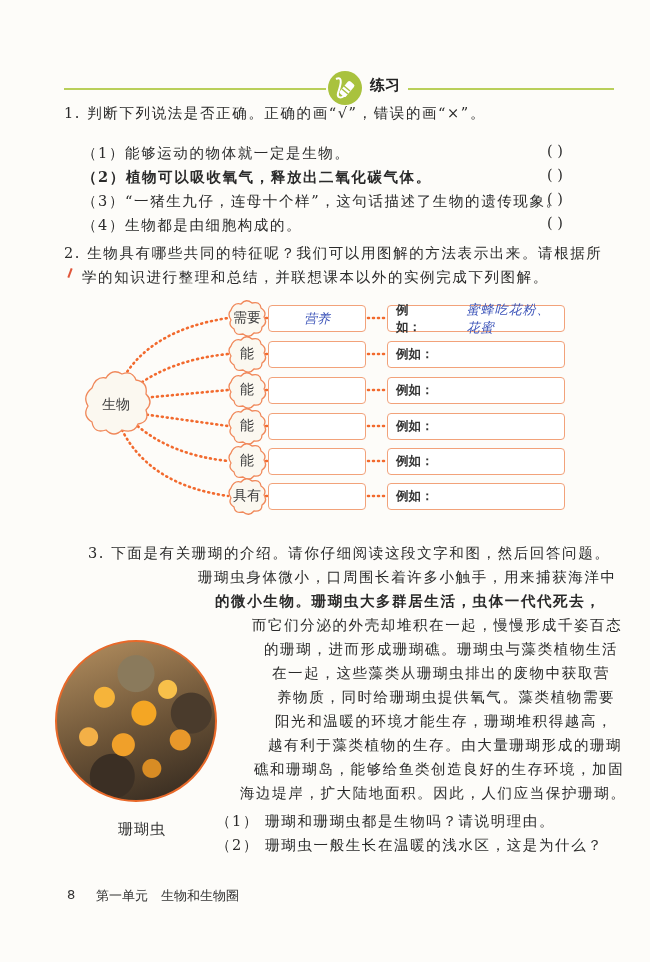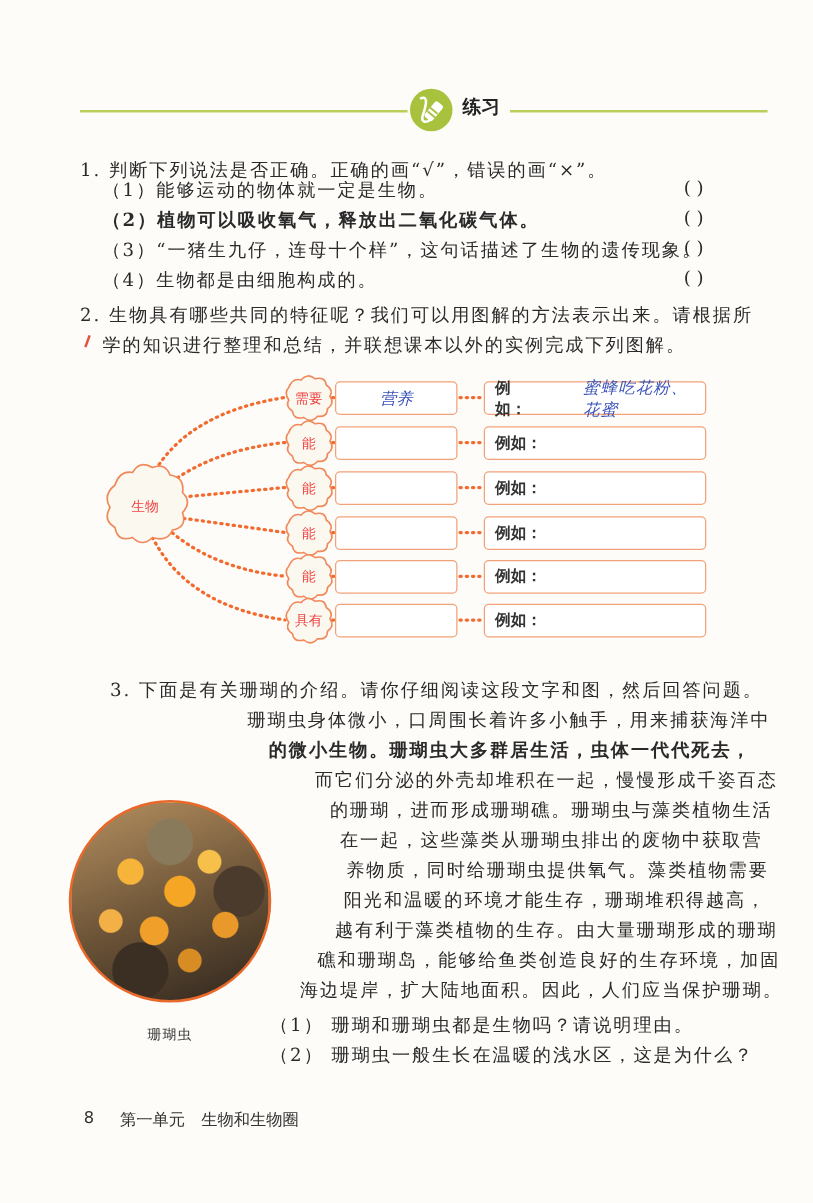--- a/index.html
+++ b/index.html
@@ -5,21 +5,21 @@
   html, body { margin:0; padding:0; }
   body { width:650px; height:962px; background:#fdfcf9; position:relative; overflow:hidden;
          font-family:"DejaVu Serif","Liberation Serif",serif; color:#2a2a2a; }
   .abs { position:absolute; }
   .hline { position:absolute; height:2px; background:#b9cf5a; top:88px; }
   .ex-icon { position:absolute; left:328px; top:71px; width:34px; height:34px; border-radius:50%;
              background:#a9c23e; }
   .ex-title { position:absolute; left:370px; top:76px; font-family:"DejaVu Sans",sans-serif; font-weight:bold; font-size:15px; color:#222; }
   .txt { position:absolute; font-size:14.5px; letter-spacing:1.6px; white-space:nowrap; line-height:20px; }
   .paren { position:absolute; font-size:14.5px; white-space:nowrap; left:547px; word-spacing:0; }
-  .cloud { position:absolute; font-family:"DejaVu Sans",sans-serif; font-size:11px; color:#ef4444;
+  .cloud { position:absolute; font-family:"DejaVu Sans",sans-serif; font-size:14px; color:#404040;
            display:flex; align-items:center; justify-content:center; background:#fbf8f0; }
   .box { position:absolute; height:27px; border:1.5px solid #f2a27a; border-radius:4px; background:#fff;
          box-sizing:border-box; font-size:13px; display:flex; align-items:center; }
   .box1 { left:268px; width:98px; justify-content:center; color:#3a52b8; font-style:italic; }
   .box2 { left:387px; width:178px; padding-left:8px; }
   .eg-label { font-family:"DejaVu Sans",sans-serif; font-weight:bold; font-size:12.5px; color:#333; }
   .eg-val { color:#3a52b8; font-style:italic; margin-left:38px; font-size:13px; letter-spacing:1px; }
   .photo { position:absolute; left:55px; top:640px; width:162px; height:162px; border-radius:50%;
            border:2px solid #e8692a; box-sizing:border-box; overflow:hidden;
            background:
@@ -27,40 +27,40 @@
              radial-gradient(circle at 55% 45%, #f4a624 0 12px, transparent 13px),
              radial-gradient(circle at 70% 30%, #f7c04a 0 9px, transparent 10px),
              radial-gradient(circle at 42% 65%, #f0a02a 0 11px, transparent 12px),
              radial-gradient(circle at 78% 62%, #e9982a 0 10px, transparent 11px),
              radial-gradient(circle at 20% 60%, #f3b047 0 9px, transparent 10px),
              radial-gradient(circle at 60% 80%, #d88c24 0 9px, transparent 10px),
              radial-gradient(circle at 50% 20%, #8a7a5c 0 18px, transparent 19px),
              radial-gradient(circle at 35% 85%, #3b2f24 0 22px, transparent 23px),
              radial-gradient(circle at 85% 45%, #4a3b2c 0 20px, transparent 21px),
              linear-gradient(160deg, #b59060, #6a5236 55%, #2f261e); }
-  .caption { position:absolute; left:118px; top:820px; font-size:11px; color:#333; letter-spacing:1px; }
+  .caption { position:absolute; left:118px; top:820px; font-size:15px; color:#333; letter-spacing:1px; }
   .footer { position:absolute; top:887px; font-size:13px; color:#333; }
   .redmark { position:absolute; left:69px; top:268px; width:2px; height:10px; background:#e0553a; transform:rotate(20deg); }
 </style>
 </head>
 <body>
 
 <div class="hline" style="left:64px; width:262px;"></div>
 <div class="hline" style="left:408px; width:206px;"></div>
 <div class="ex-icon">
   <svg width="34" height="34" viewBox="0 0 34 34">
     <path d="M8 8 C 16 4, 12 16, 10 22 C 9 26, 12 28, 16 25" stroke="#fff" stroke-width="2" fill="none"></path>
     <rect x="15" y="10" width="8" height="16" rx="2" transform="rotate(40 19 18)" fill="#fff"></rect>
     <line x1="16" y1="15" x2="22" y2="20" stroke="#a9c23e" stroke-width="1.5"></line>
     <line x1="14" y1="18" x2="20" y2="23" stroke="#a9c23e" stroke-width="1.5"></line>
   </svg>
 </div>
 <div class="ex-title">练习</div>
 
-<div class="txt" style="left:64px; top:127px;">1. 判断下列说法是否正确。正确的画“√”，错误的画“×”。</div>
+<div class="txt" style="left:64px; top:103px;">1. 判断下列说法是否正确。正确的画“√”，错误的画“×”。</div>
 <div class="txt" style="left:82px; top:143px;">（1）能够运动的物体就一定是生物。</div>
 <div class="paren" style="top:143px;">(    )</div>
 <div class="txt" style="left:82px; top:167px;font-weight:bold;">（2）植物可以吸收氧气，释放出二氧化碳气体。</div>
 <div class="paren" style="top:167px;">(    )</div>
 <div class="txt" style="left:82px; top:191px;">（3）“一猪生九仔，连母十个样”，这句话描述了生物的遗传现象。</div>
 <div class="paren" style="top:191px;">(    )</div>
 <div class="txt" style="left:82px; top:215px;">（4）生物都是由细胞构成的。</div>
 <div class="paren" style="top:215px;">(    )</div>
 
 <div class="txt" style="left:64px; top:243px;">2. 生物具有哪些共同的特征呢？我们可以用图解的方法表示出来。请根据所</div>

